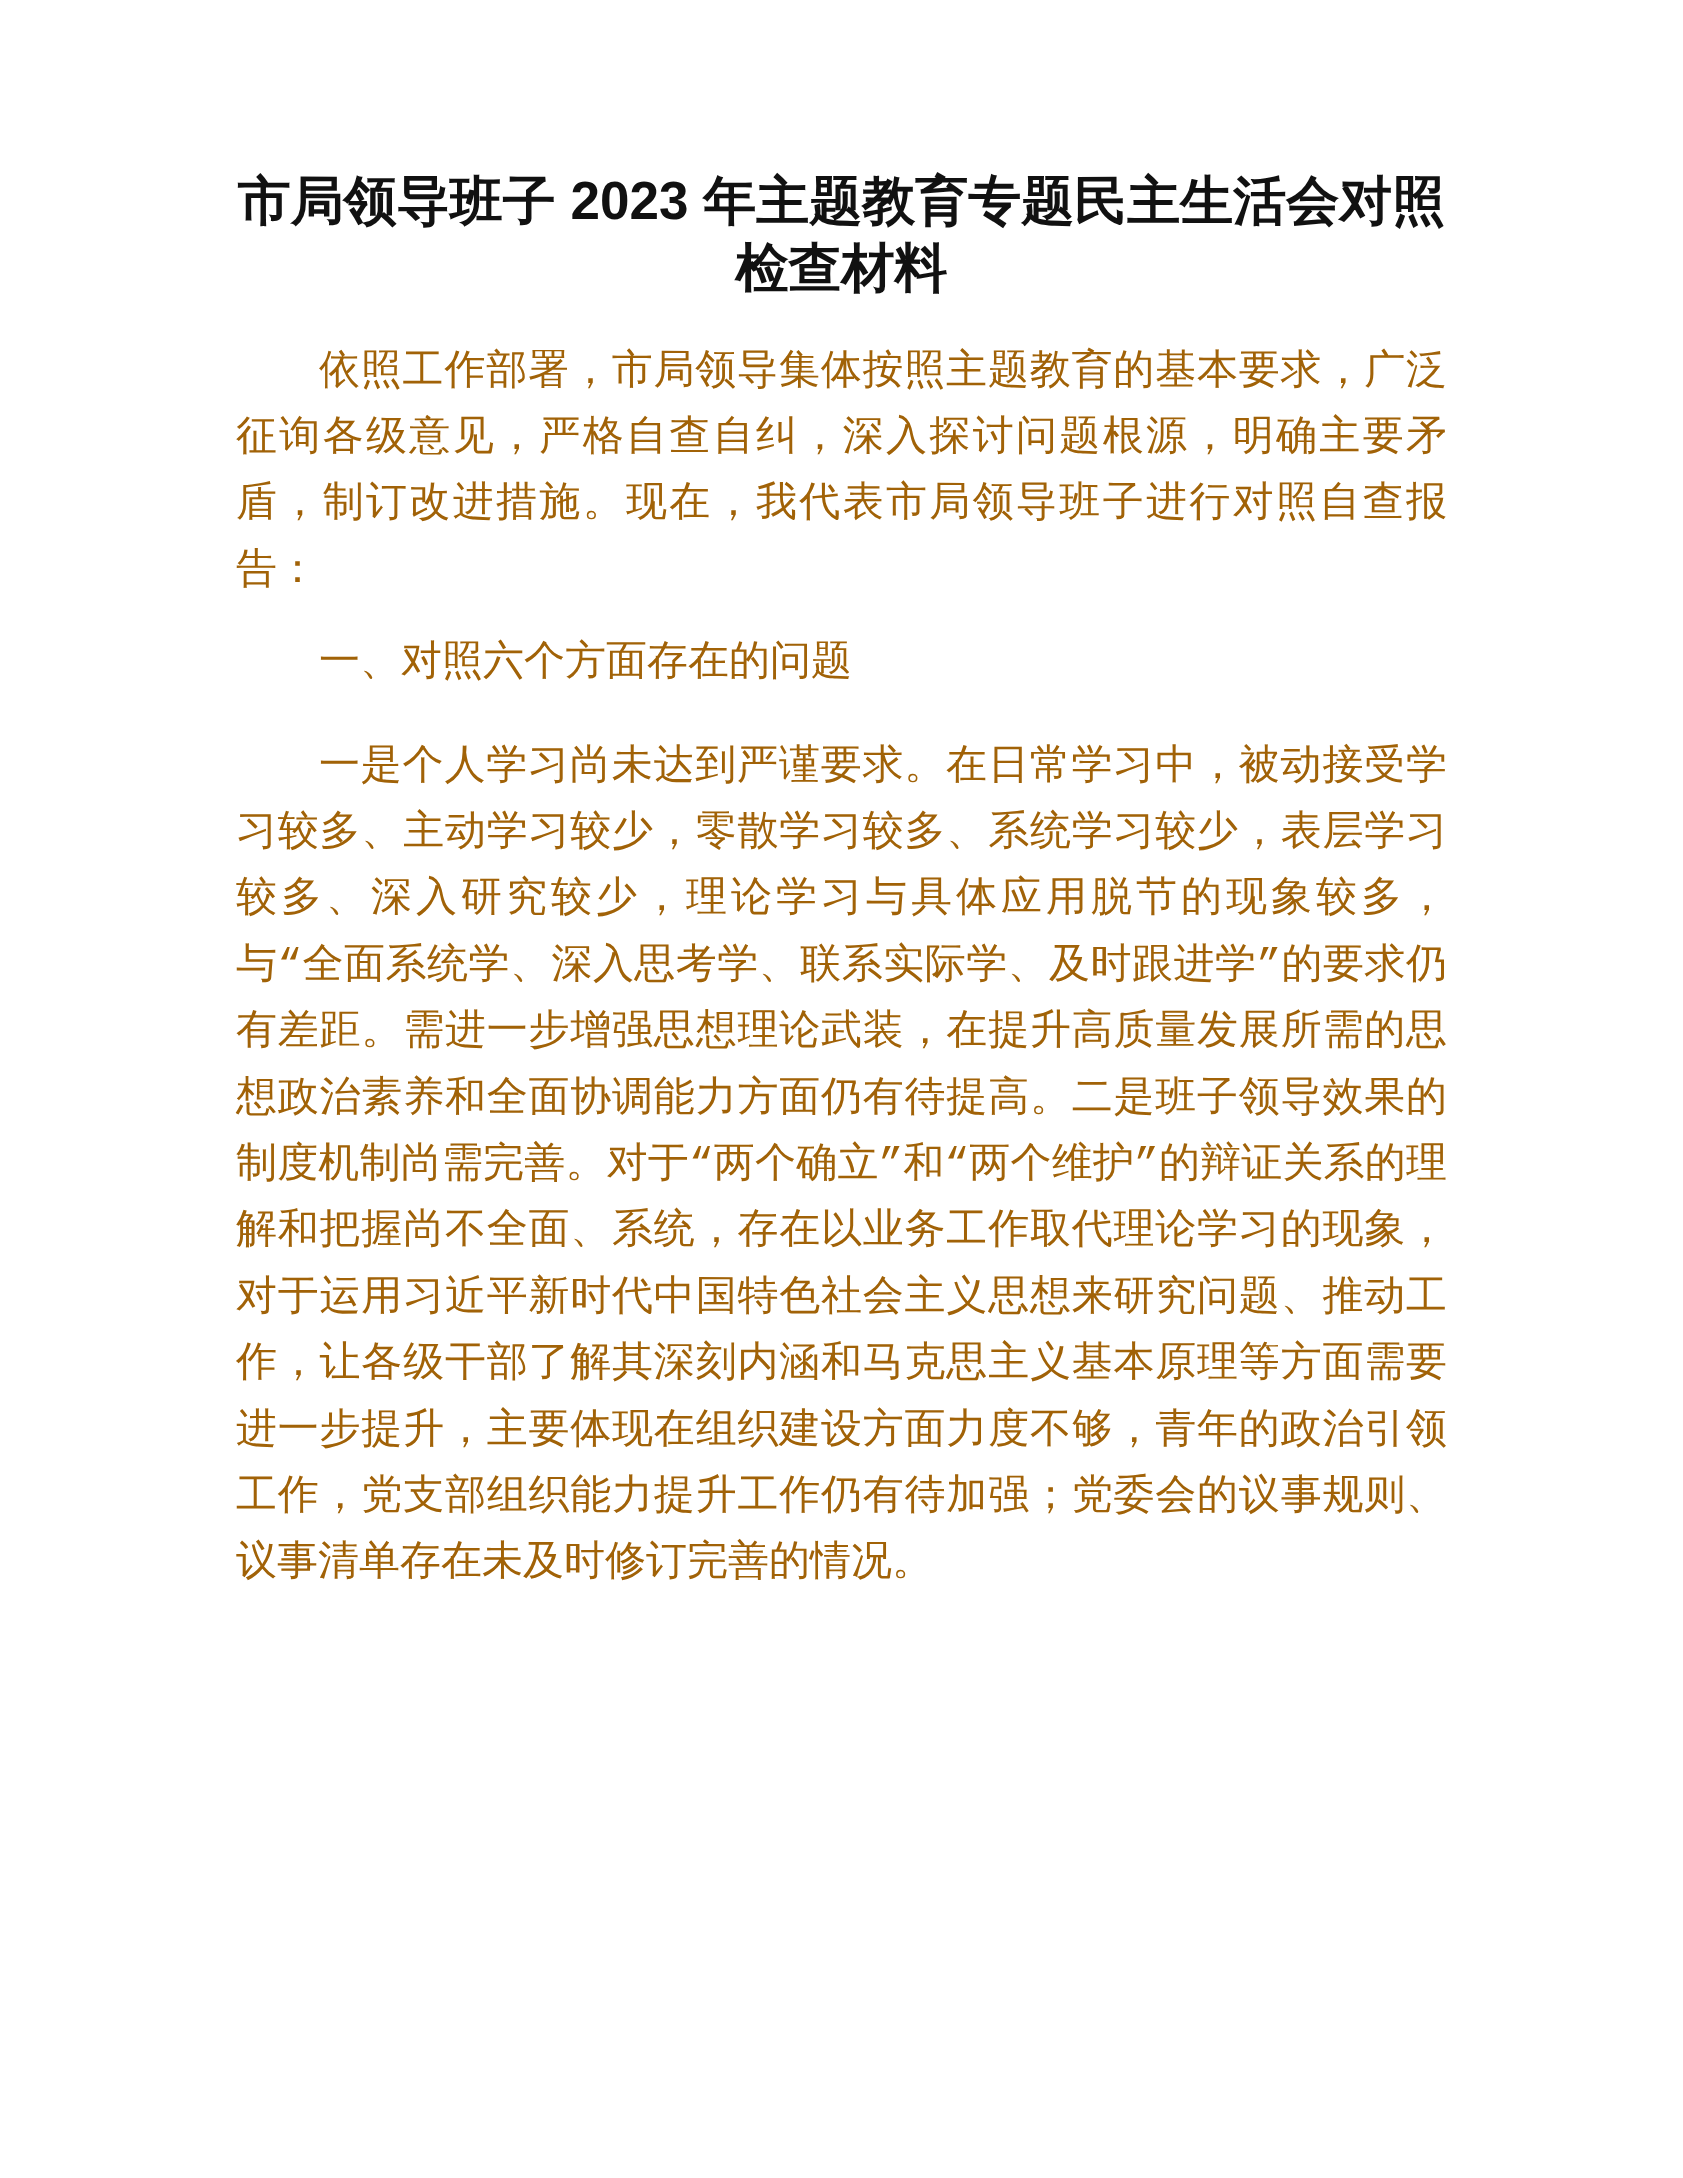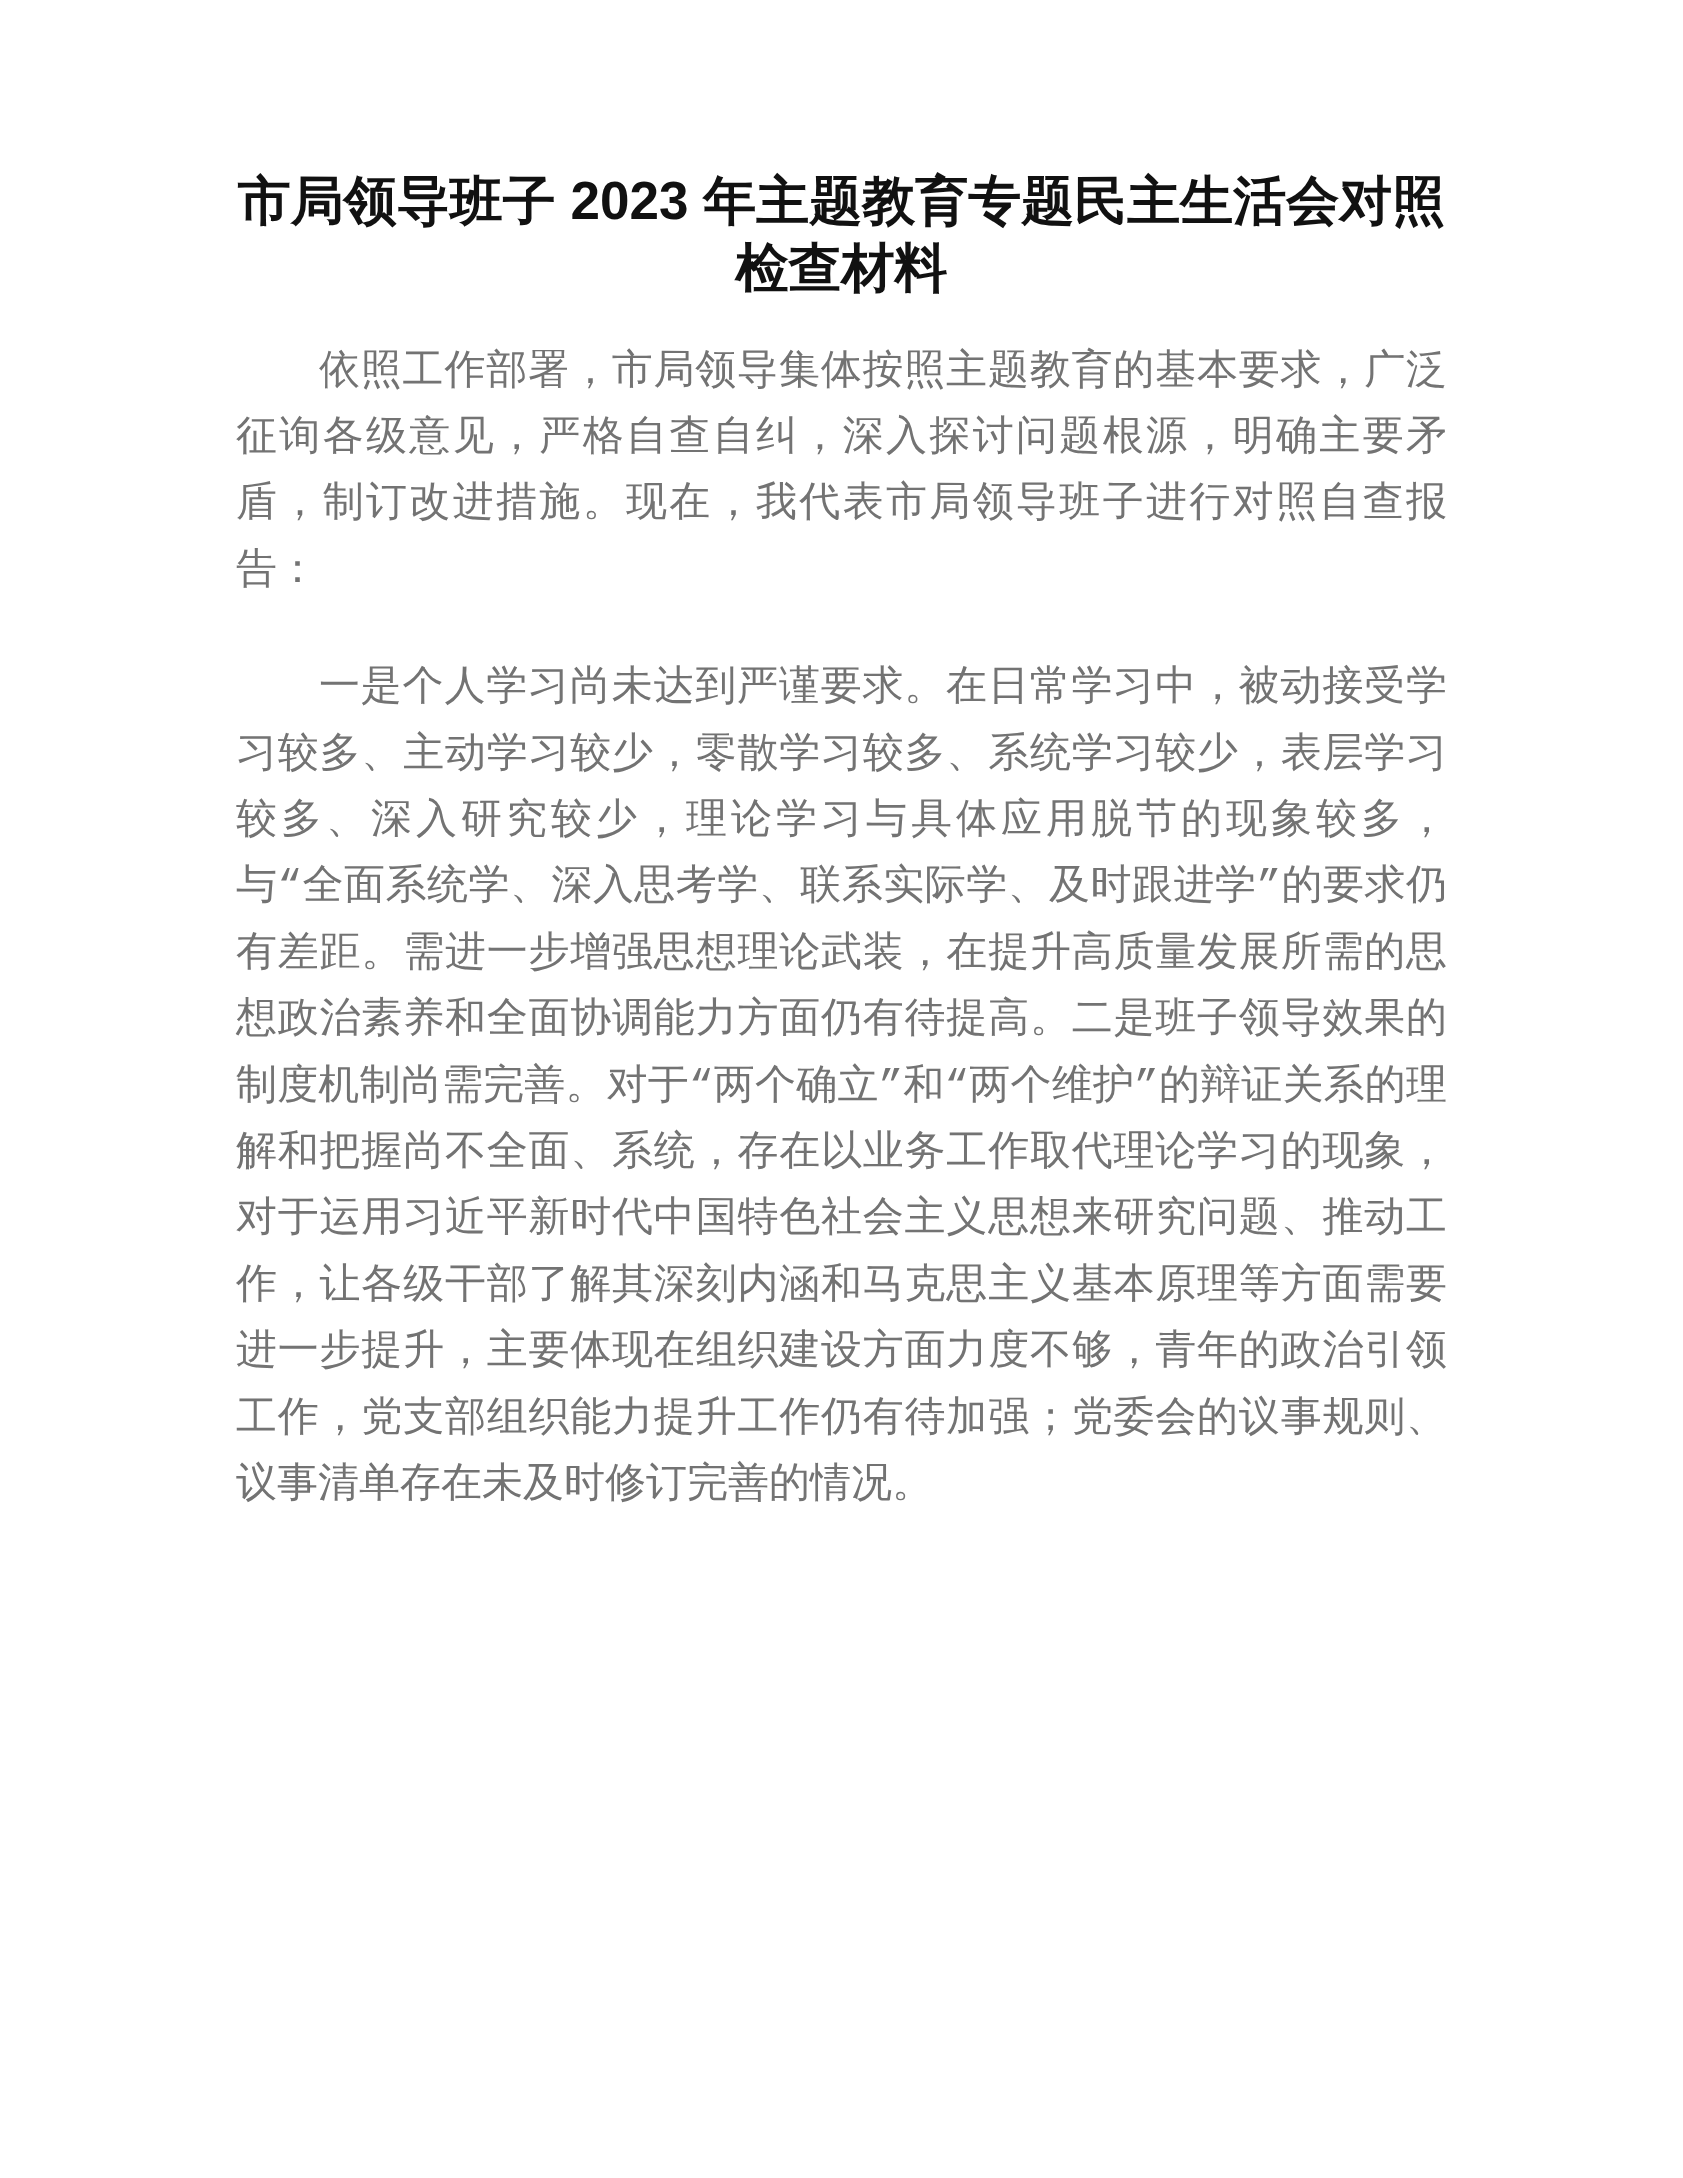--- a/index.html
+++ b/index.html
@@ -32,21 +32,21 @@
     color: #111111;
   }
   .para {
     font-family: "Liberation Sans", sans-serif;
     font-size: 41px;
     line-height: 1.62;
     text-align: justify;
     text-justify: inter-ideograph;
     margin: 0 0 12px 0;
     text-indent: 83px;
-    color: #737373;
+    color: #a16207;
   }
   .para.heading-level1 {
     text-indent: 83px;
   }
   .para.heading-level2 {
     text-indent: 83px;
   }
   .para.body-block {
     margin-bottom: 0;
     font-family: Liberation Mono, monospace;
@@ -57,20 +57,21 @@
 <body>
 
 <div class="page">
 
   <h1 class="doc-title">市局领导班子 2023 年主题教育专题民主生活会对照检查材料</h1>
 
   <p class="para">依照工作部署，市局领导集体按照主题教育的基本要求，广泛征询各级意见，严格自查自纠，深入探讨问题根源，明确主要矛盾，制订改进措施。现在，我代表市局领导班子进行对照自查报告：</p>
 
   <div class="spacer-sm"></div>
 
+  <p class="para heading-level1">一、对照六个方面存在的问题</p>
 
   <div class="spacer-sm"></div>
 
 
   <div class="spacer-sm"></div>
 
   <p class="para body-block">一是个人学习尚未达到严谨要求。在日常学习中，被动接受学习较多、主动学习较少，零散学习较多、系统学习较少，表层学习较多、深入研究较少，理论学习与具体应用脱节的现象较多，与“全面系统学、深入思考学、联系实际学、及时跟进学”的要求仍有差距。需进一步增强思想理论武装，在提升高质量发展所需的思想政治素养和全面协调能力方面仍有待提高。二是班子领导效果的制度机制尚需完善。对于“两个确立”和“两个维护”的辩证关系的理解和把握尚不全面、系统，存在以业务工作取代理论学习的现象，对于运用习近平新时代中国特色社会主义思想来研究问题、推动工作，让各级干部了解其深刻内涵和马克思主义基本原理等方面需要进一步提升，主要体现在组织建设方面力度不够，青年的政治引领工作，党支部组织能力提升工作仍有待加强；党委会的议事规则、议事清单存在未及时修订完善的情况。</p>
 
 </div>
 

